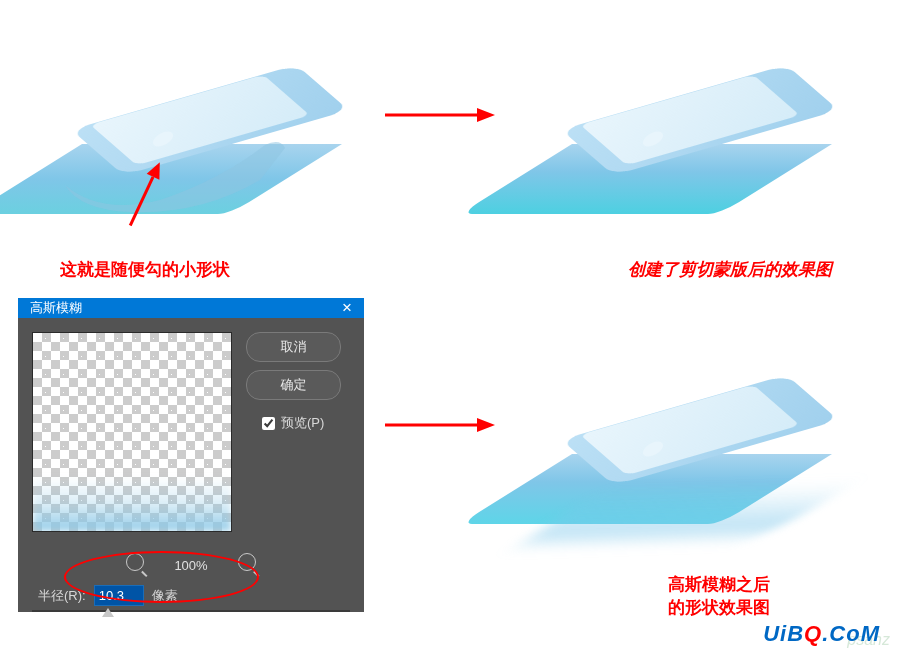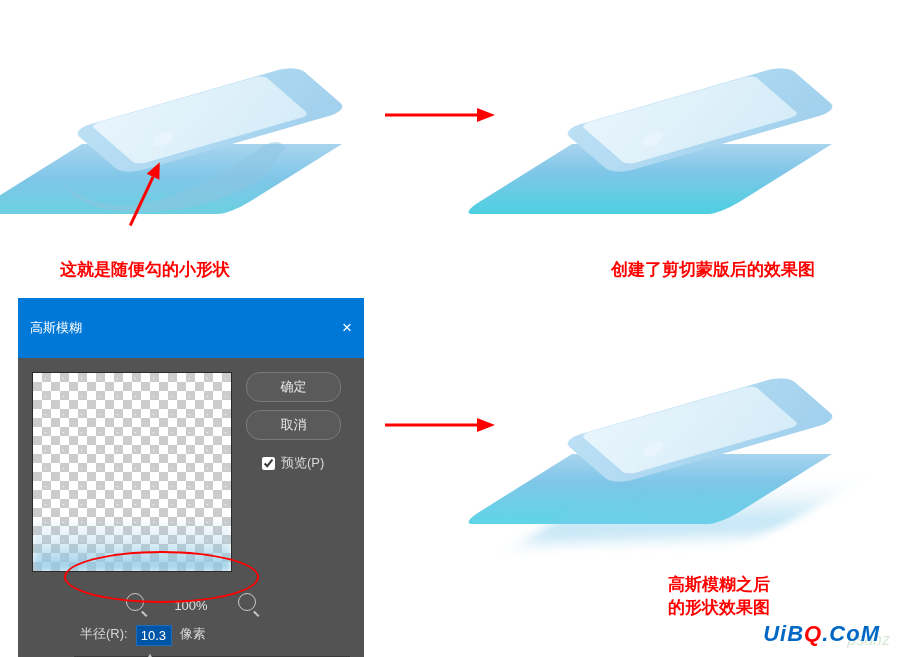--- a/index.html
+++ b/index.html
@@ -102,21 +102,21 @@
       border-radius: 0 0 18px 18px;
     }
     
     .caption {
       position: absolute;
       color: #ff0000;
       font-size: 17px;
       font-weight: bold;
     }
     .caption-1 { top: 258px; left: 60px; }
-    .caption-2 { top: 258px; right: 85px; }
+    .caption-2 { top: 258px; right: 68px; font-style: italic; }
     .caption-3 { top: 563px; right: 130px; line-height: 1.35; margin-top: 11px; }
     
     .arrow {
       position: absolute;
       color: #ff0000;
     }
     .arrow svg { display: block; }
     .arrow-1 { top: 105px; left: 385px; }
     .arrow-2 { top: 415px; left: 385px; }
     .arrow-3 { top: 185px; left: 110px; transform: rotate(-65deg); }
@@ -126,21 +126,21 @@
       top: 298px;
       left: 18px;
       width: 346px;
       background: #535353;
       color: #d8d8d8;
       font-size: 13px;
     }
     .dialog-title {
       background: #0078d7;
       color: #fff;
-      padding: 20px 12px;
+      padding: 0 12px;
       display: flex;
       justify-content: space-between;
       align-items: center;
       font-size: 13px;
     }
     .dialog-close {
       color: #fff;
       font-size: 17px;
       cursor: default;
     }
@@ -216,31 +216,31 @@
       content: '';
       position: absolute;
       bottom: -5px; right: -5px;
       width: 7px; height: 1.5px;
       background: #c8c8c8;
       transform: rotate(45deg);
     }
     .zoom-val { font-size: 13px; color: #e0e0e0; margin-top: 8px; }
     
     .radius-row {
-      padding: 2px 20px 12px;
-      display: flex;
+      padding: 2px 20px 6px;
+      display: flex;
+      align-items: center;
       gap: 8px;
       position: relative;
-      margin-left: 42px;
     }
     .radius-input {
       background: #0054a6;
       border: 1px solid #1a6db8;
       color: #fff;
-      width: 36px;
+      width: 50px;
       padding: 2px 4px;
       font-size: 13px;
     }
     .slider-track {
       position: absolute;
       bottom: 0px;
       left: 14px;
       right: 14px;
       height: 2px;
       background: #3a3a3a;
@@ -356,22 +356,22 @@
 <div class="dialog">
   <div class="dialog-title">
     <span>高斯模糊</span>
     <span class="dialog-close">×</span>
   </div>
   <div class="dialog-body">
     <div class="preview-box">
       <div class="preview-blur"></div>
     </div>
     <div class="dialog-controls">
+      <div class="dlg-btn">取消</div>
       <div class="dlg-btn">确定</div>
-      <div class="dlg-btn">取消</div>
       <label class="dlg-check">
         <input type="checkbox" checked="" style="">
         <span>预览(P)</span>
       </label>
     </div>
   </div>
   <div class="zoom-row">
     <div class="zoom-icon"></div>
     <span class="zoom-val">100%</span>
     <div class="zoom-icon"></div>

